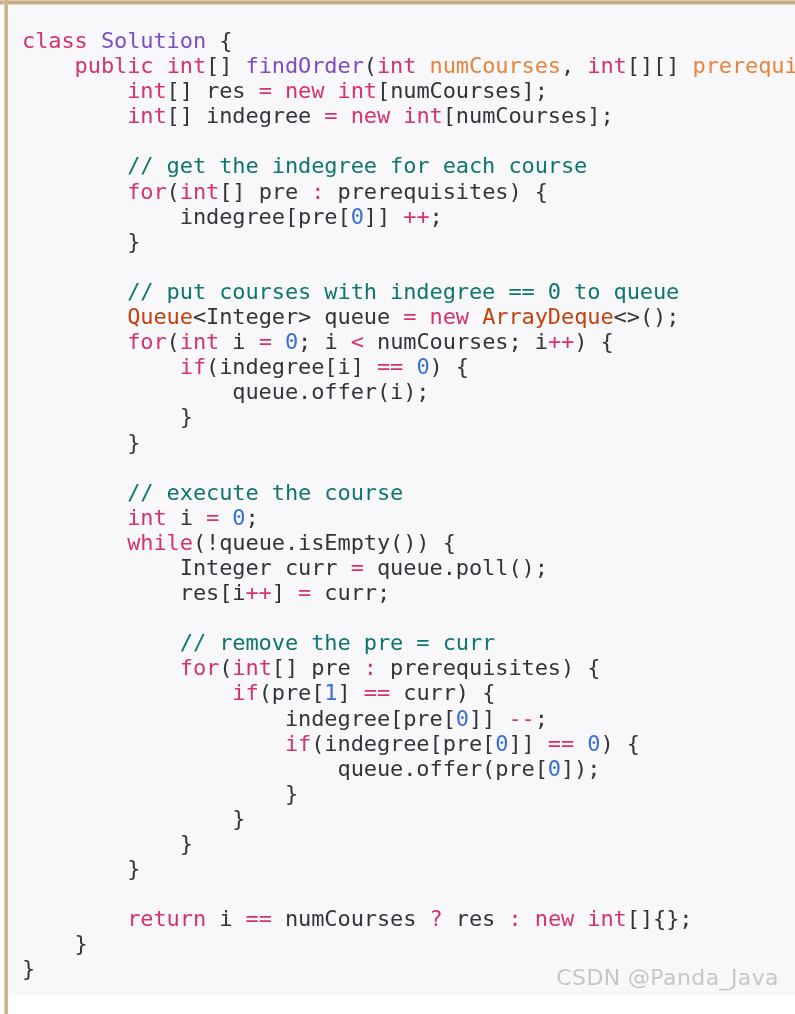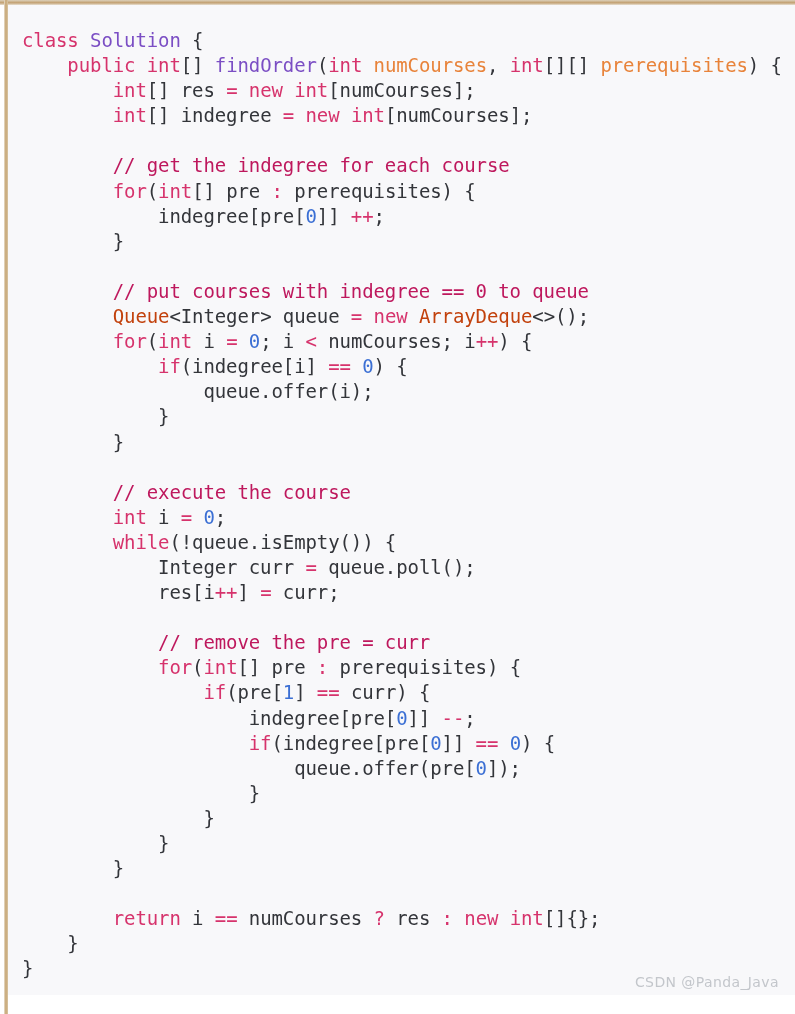--- a/index.html
+++ b/index.html
@@ -48,43 +48,43 @@
     height: 19px;
     background: #ffffff;
   }
   #code-block {
     position: absolute;
     left: 22px;
     top: 28px;
     right: 8px;
     margin: 0;
     font-family: "DejaVu Sans Mono", monospace;
-    font-size: 19px;
+    font-size: 22px;
     line-height: 25.1px;
     letter-spacing: -0.1px;
     white-space: pre;
     color: #33353a;
     -webkit-font-smoothing: antialiased;
   }
   #code-block .ln { display: block; min-height: 25.1px; }
   
   .kw  { color: #d6336c; }            
   .typ { color: #7b4ec4; }            
   .cls { color: #c2410c; }            
   .par { color: #e8833a; }            
   .num { color: #3b6fd4; }            
   .op  { color: #d6336c; }            
-  .cmt { color: #be185d; }            
+  .cmt { color: #0f766e; }            
   .pl  { color: #33353a; }            
   #watermark {
     position: absolute;
     right: 16px;
     bottom: 24px;
     font-family: "DejaVu Sans", sans-serif;
-    font-size: 14px;
+    font-size: 22px;
     color: #c3c6cb;
     letter-spacing: 0.4px;
     white-space: nowrap;
     text-align: right;
   }
 </style>
 </head>
 <body>
 
 <div id="screenshot">

